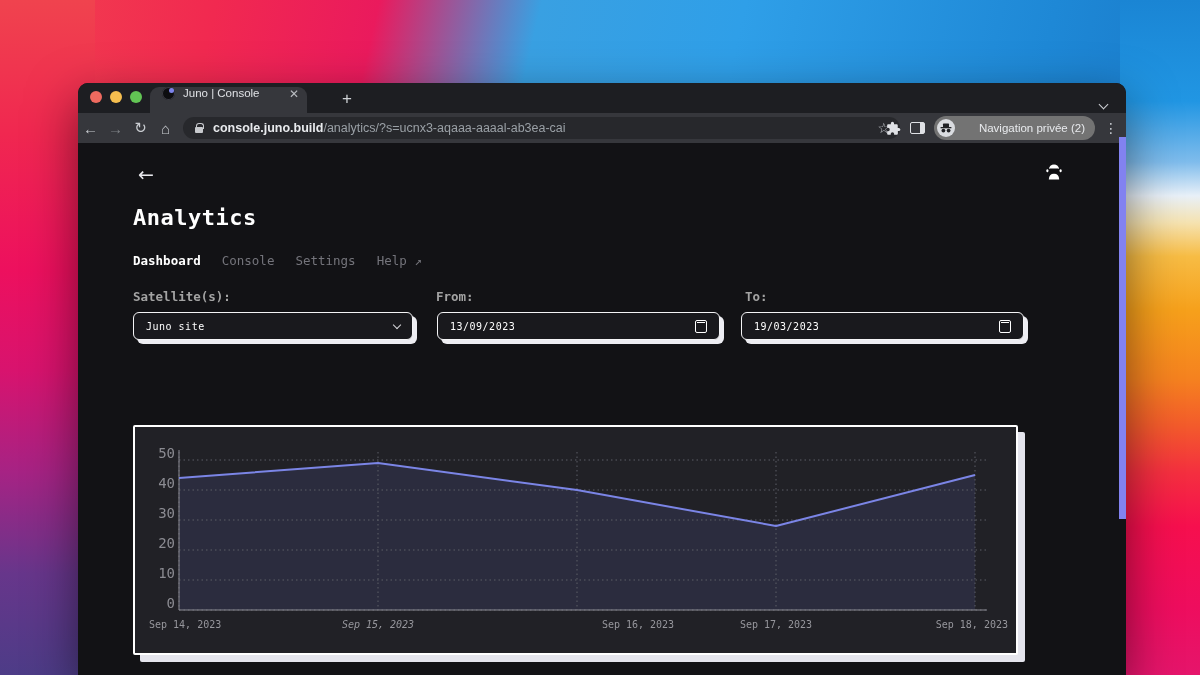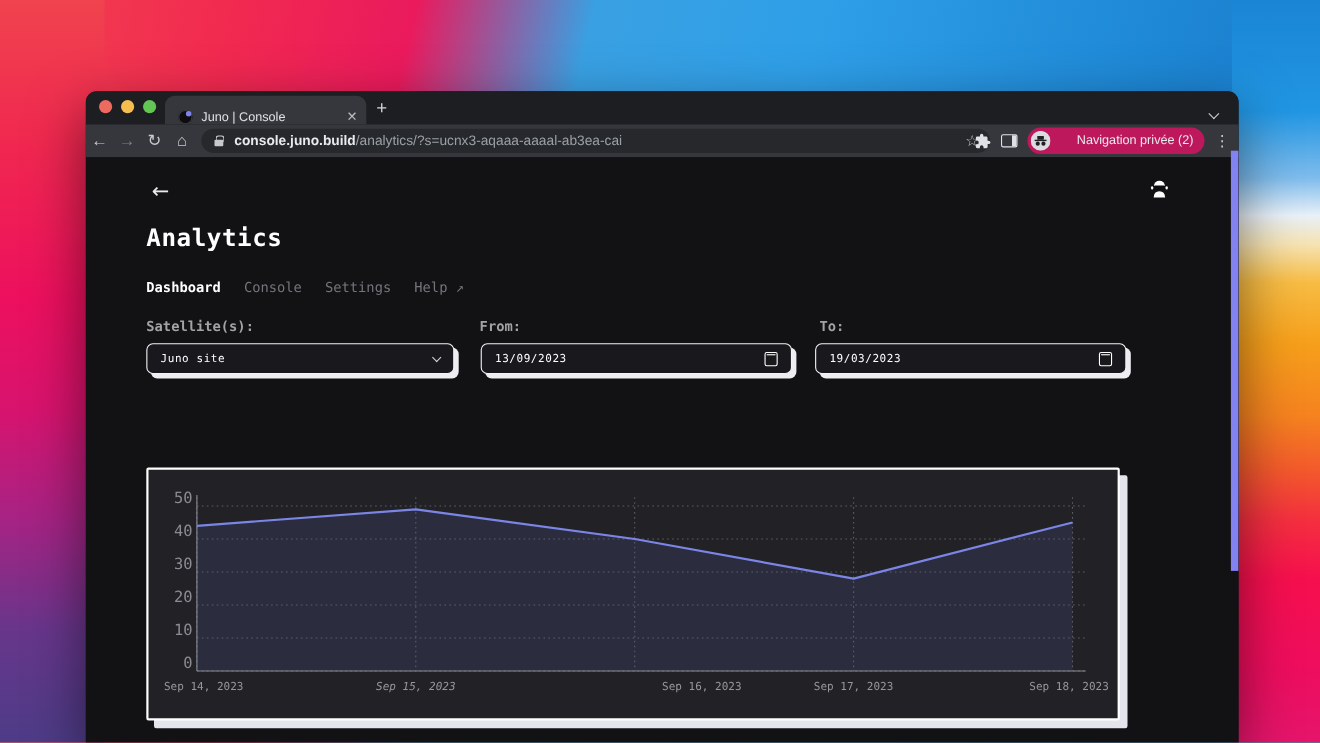--- a/index.html
+++ b/index.html
@@ -17,22 +17,22 @@
   
   .window { position:absolute; left:78px; top:83px; width:1048px; height:592px; z-index:2;
             border-radius:10px 10px 0 0; overflow:hidden; background:#121215;
             box-shadow:0 18px 50px rgba(0,0,0,.5); }
 
   .tabstrip { position:relative; height:30px; background:#1d1e22; }
   .lights { position:absolute; left:12px; top:8px; display:flex; gap:8px; }
   .light { width:12px; height:12px; border-radius:50%; }
   .light.red{ background:#ee6a5f; } .light.yellow{ background:#f5be4f; } .light.green{ background:#62c554; }
 
-  .tab { position:absolute; left:72px; top:4px; width:183px; height:26px; background:#36373c;
-         border-radius:9px 9px 0 0; display:flex; align-items:flex-end; padding:0 8px 0 12px; }
+  .tab { position:absolute; left:72px; top:4px; width:157px; height:26px; background:#36373c;
+         border-radius:9px 9px 0 0; display:flex; align-items:flex-start; padding:0 8px 0 12px; }
   .favicon { width:13px; height:13px; border-radius:50%; background:#0d0d10; position:relative; flex:0 0 auto;
              box-shadow:inset 0 0 0 1px #3c3c44; }
   .favicon::after { content:''; position:absolute; right:1px; top:1px; width:5px; height:5px; border-radius:50%; background:#7c83ea; }
   .tab-title { color:#dfe1e5; font-size:11.5px; margin-left:8px; flex:1; white-space:nowrap; overflow:hidden; }
   .tab-close { color:#b9bcc1; font-size:12px; margin-left:6px; cursor:default; }
   .newtab { position:absolute; left:264px; top:5px; color:#cfd2d6; font-size:17px; line-height:22px; }
   .tab-search { position:absolute; right:18px; top:11px; width:8px; height:8px; }
   .chev { display:inline-block; width:7px; height:7px; border-right:1.6px solid #cfd2d6; border-bottom:1.6px solid #cfd2d6; transform:rotate(45deg); }
 
   .toolbar { position:relative; height:30px; background:#36373c; display:flex; align-items:center; }
@@ -42,21 +42,21 @@
              border-radius:11px; display:flex; align-items:center; padding:0 10px 0 12px; }
   .lock { width:8px; height:6px; background:#c7c9cd; border-radius:1px; position:relative; margin-top:3px; flex:0 0 auto; }
   .lock::before { content:''; position:absolute; top:-4px; left:1px; width:6px; height:5px;
                   border:1.5px solid #c7c9cd; border-bottom:none; border-radius:3px 3px 0 0; }
   .url { margin-left:10px; font-size:12.5px; white-space:nowrap; overflow:hidden; flex:1; }
   .url .host { color:#e8eaed; font-weight:bold; } .url .path { color:#9aa0a6; }
   .star { color:#c8cbd0; font-size:14px; margin-left:8px; }
   .tb-right { position:absolute; right:8px; top:0; height:30px; display:flex; align-items:center; gap:9px; }
   .panel-ic { width:15px; height:12px; border:1.6px solid #dfe1e5; border-radius:2px; position:relative; }
   .panel-ic::after { content:''; position:absolute; right:0; top:0; bottom:0; width:4px; background:#dfe1e5; }
-  .incog-badge { height:24px; background:#be185d; border-radius:12px; display:flex; align-items:center; padding:0 10px 0 3px; gap:24px; }
+  .incog-badge { height:24px; background:#737373; border-radius:12px; display:flex; align-items:center; padding:0 10px 0 3px; gap:24px; }
   .incog-badge span { color:#e8eaed; font-size:11.5px; }
   .kebab { color:#c8cbd0; font-size:14px; letter-spacing:0; }
 
   
   .content { position:absolute; left:0; top:60px; right:0; bottom:0; background:#121215;
              font-family:"DejaVu Sans Mono","Liberation Mono",monospace; color:#fff; }
   .scrollthumb { position:absolute; right:0; top:-6px; width:7px; height:382px; background:#8282f0; }
 
   .back-arrow { position:absolute; left:60px; top:20px; font-size:19px; color:#e9e9ee;
                 font-family:"DejaVu Sans",sans-serif; cursor:default; }

